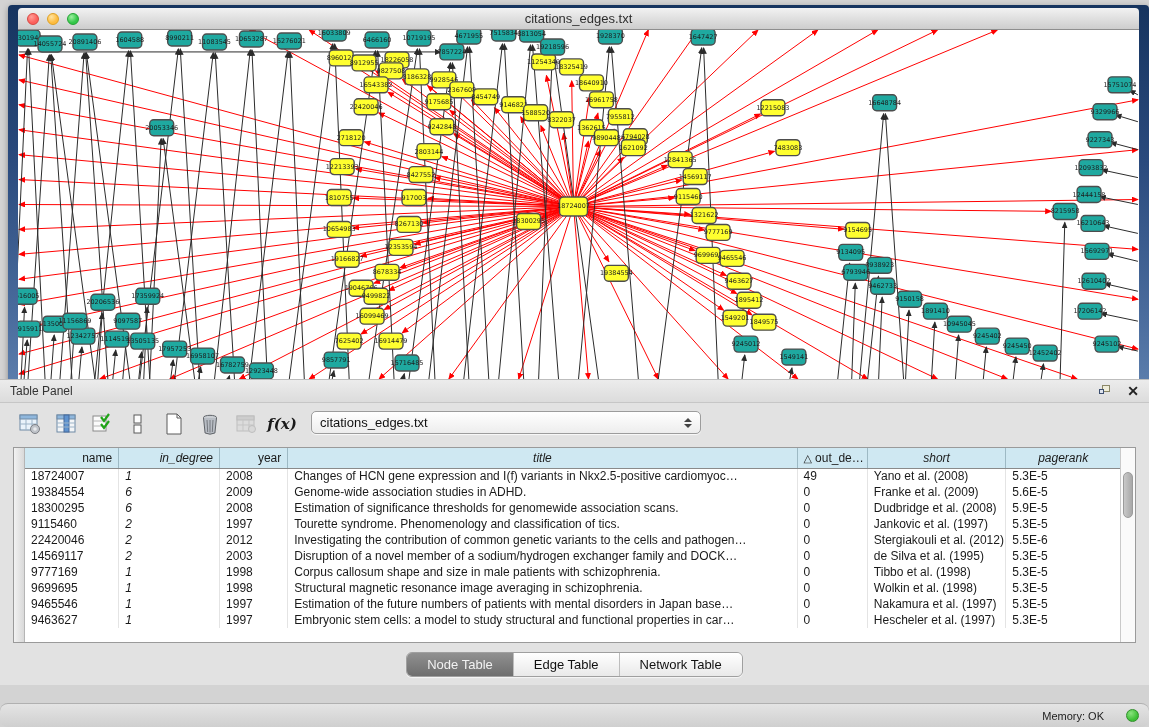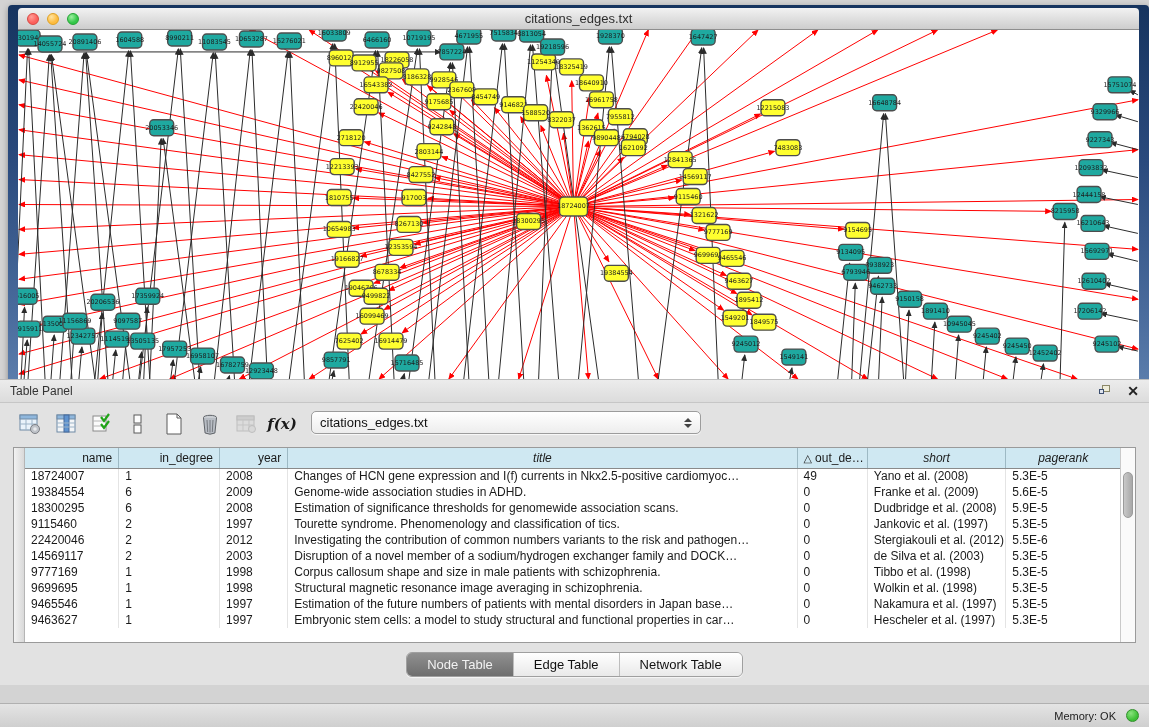--- a/index.html
+++ b/index.html
@@ -56,43 +56,43 @@
   .grid-wrap { border:1px solid #9a9a9a; background:#fff; height:196px; position:relative; display:flex; }
   .gutter { width:11px; background:linear-gradient(90deg,#f2f2f2,#d9d9d9); border-right:1px solid #b5b5b5; }
   .grid { flex:1; font-size:12px; color:#1a1a1a; }
   table.tbl { border-collapse:collapse; width:100%; table-layout:fixed; }
   .tbl th { background:#cfe8f2; border-left:1px solid #9db9c4; border-bottom:1px solid #8a8a8a;
     font-weight:normal; font-size:12px; height:20px; padding:0 6px; white-space:nowrap; overflow:hidden; }
   .tbl th:first-child { border-left:none; }
   .tbl td { height:16px; padding:0 6px; border-left:1px solid #e4e4e4; white-space:nowrap;
     overflow:hidden; text-overflow:clip; }
   .tbl td:first-child { border-left:none; }
-  .col-0{width:92px;} .col-1{width:99px;} .col-2{width:67px;} .col-3{width:500px;}
+  .col-0{width:92px;} .col-1{width:99px;font-style:italic;} .col-2{width:67px;} .col-3{width:500px;}
   .col-4{width:69px;} .col-5{width:136px;} .col-6{width:112px;margin-top:37px;}
   .h-right{text-align:right;margin-top:44px;} .h-center{text-align:center;font-style:italic;} .h-left{text-align:right;}
   .sort-tri { display:inline-block; margin-right:3px; font-size:11px; color:#222; }
   .vscroll { width:15px; background:#fafafa; border-left:1px solid #c9c9c9; position:relative; }
   .vthumb { position:absolute; left:2px; top:24px; width:10px; height:46px; border-radius:6px;
     background:linear-gradient(90deg,#c9c9c9,#a8a8a8); border:1px solid #9b9b9b; }
 
   
   .tabs-row { display:flex; justify-content:center; margin-top:9px; }
   .seg { display:flex; border:1px solid #9f9f9f; border-radius:6px; overflow:hidden;
     box-shadow:0 1px 1px rgba(255,255,255,.7); }
   .seg button { border:none; font-size:13px; padding:3px 20px; height:23px;
     background:linear-gradient(180deg,#ffffff,#e9e9e9); color:#111; border-left:1px solid #bdbdbd;
     font-family:"Liberation Sans", sans-serif; }
   .seg button:first-child { border-left:none; }
   .seg button.active { background:linear-gradient(180deg,#909090,#6e6e6e); color:#f2f2f2; }
 
   
   .statusbar { position:absolute; left:0; bottom:0; width:1149px; height:24px;
     background:linear-gradient(180deg,#e4e4e4,#cfcfcf); border-top:1px solid #b0b0b0;
-    display:flex; align-items:center; justify-content:flex-end; padding:0 10px; gap:10px;
-    font-size:11px; color:#222; }
+    display:flex; align-items:center; justify-content:flex-end; padding:0 10px; gap:22px;
+    font-size:11px; color:#222;border-radius:8px; }
   .mem-dot { width:13px; height:13px; border-radius:50%;
     background:radial-gradient(circle at 35% 30%,#8ae37e,#3dbf35 65%); border:1px solid #2f8f2a; }
 </style>
 </head>
 <body>
 
 <div class="net-window">
   <div class="titlebar">
     <div class="lights">
       <span class="light red"></span>
@@ -627,21 +627,21 @@
                 <th class="col-4 h-left"><span class="sort-tri">△</span>out_de…</th>
                 <th class="col-5 h-center">short</th>
                 <th class="col-6 h-center">pagerank</th>
               </tr>
             </thead>
           <tbody id="tbody">
               <tr>
                 <td class="col-0">18724007</td>
                 <td class="col-1">1</td>
                 <td class="col-2">2008</td>
-                <td class="col-3">Changes of HCN gene expression and I(f) currents in Nkx2.5-positive cardiomyoc…</td>
+                <td class="col-3">Changes of HCN gene expression and I(f) variants in Nkx2.5-positive cardiomyoc…</td>
                 <td class="col-4">49</td>
                 <td class="col-5">Yano et al. (2008)</td>
                 <td class="col-6">5.3E-5</td>
               </tr>
               <tr>
                 <td class="col-0">19384554</td>
                 <td class="col-1">6</td>
                 <td class="col-2">2009</td>
                 <td class="col-3">Genome-wide association studies in ADHD.</td>
                 <td class="col-4">0</td>
@@ -663,32 +663,32 @@
                 <td class="col-2">1997</td>
                 <td class="col-3">Tourette syndrome. Phenomenology and classification of tics.</td>
                 <td class="col-4">0</td>
                 <td class="col-5">Jankovic et al. (1997)</td>
                 <td class="col-6">5.3E-5</td>
               </tr>
               <tr>
                 <td class="col-0">22420046</td>
                 <td class="col-1">2</td>
                 <td class="col-2">2012</td>
-                <td class="col-3">Investigating the contribution of common numbers variants to the risk and pathogen…</td>
+                <td class="col-3">Investigating the contribution of common genetic variants to the cells and pathogen…</td>
                 <td class="col-4">0</td>
                 <td class="col-5">Stergiakouli et al. (2012)</td>
                 <td class="col-6">5.5E-6</td>
               </tr>
               <tr>
                 <td class="col-0">14569117</td>
                 <td class="col-1">2</td>
                 <td class="col-2">2003</td>
                 <td class="col-3">Disruption of a novel member of a sodium/hydrogen exchanger family and DOCK…</td>
                 <td class="col-4">0</td>
-                <td class="col-5">de Silva et al. (2003)</td>
+                <td class="col-5">de Silva et al. (1995)</td>
                 <td class="col-6">5.3E-5</td>
               </tr>
               <tr>
                 <td class="col-0">9777169</td>
                 <td class="col-1">1</td>
                 <td class="col-2">1998</td>
                 <td class="col-3">Corpus callosum shape and size in male patients with schizophrenia.</td>
                 <td class="col-4">0</td>
                 <td class="col-5">Tibbo et al. (1998)</td>
                 <td class="col-6">5.3E-5</td>

